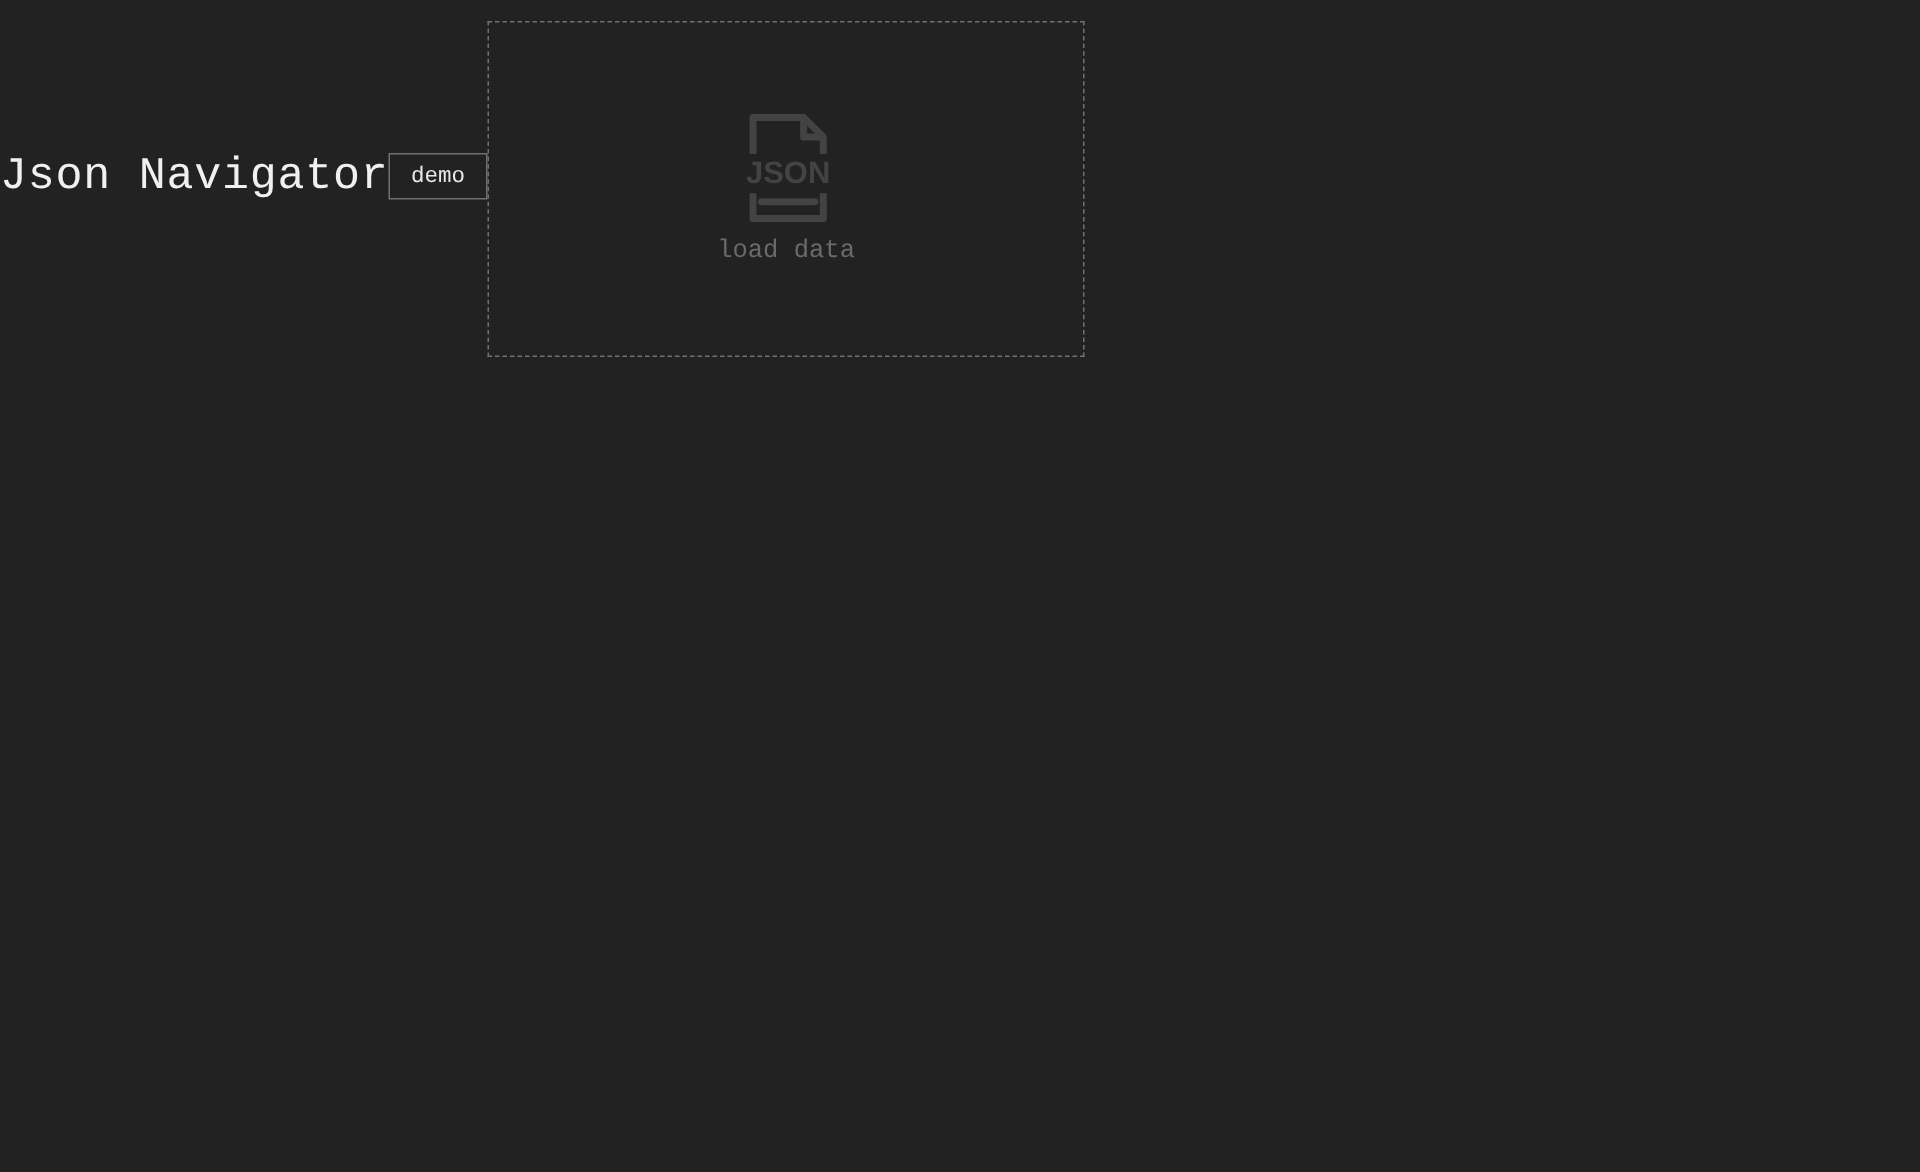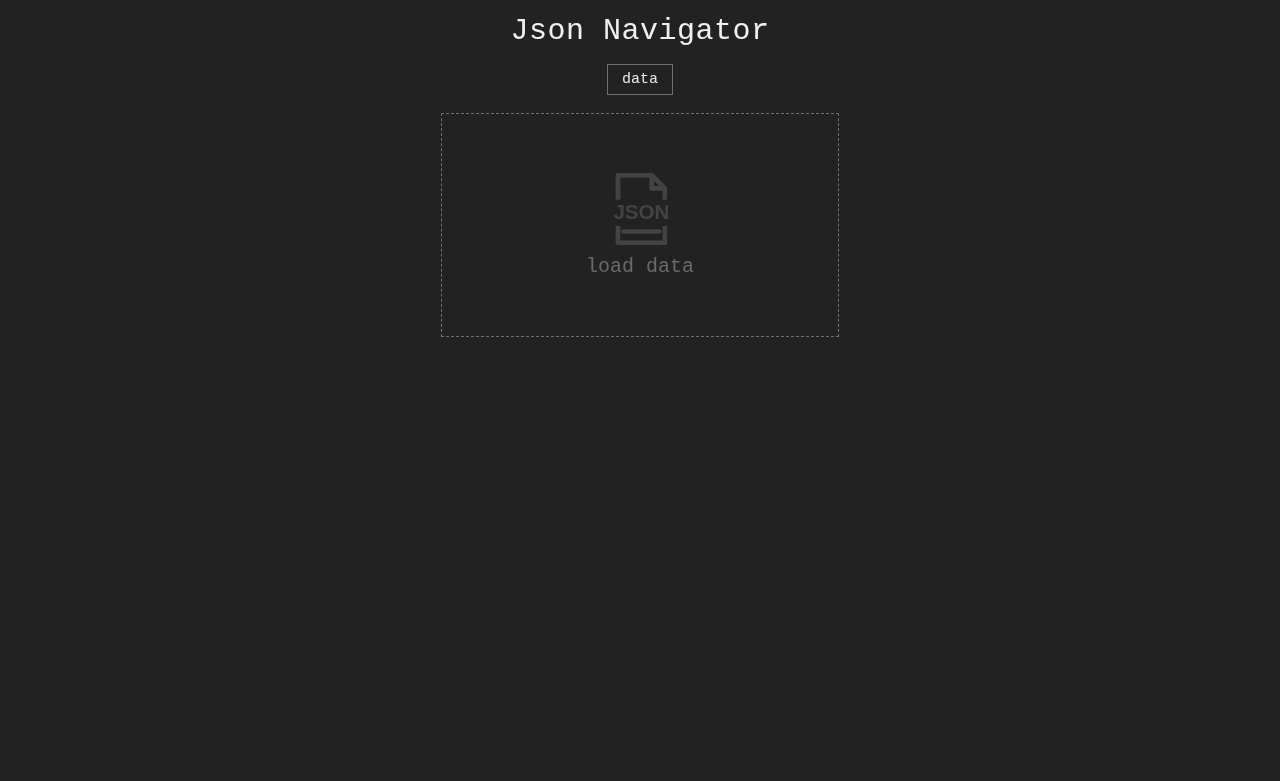--- a/index.html
+++ b/index.html
@@ -10,21 +10,20 @@
     body {
       background-color: #222222;
       font-family: 'Courier New', Courier, monospace;
       color: #eeeeee;
       width: 1280px;
       height: 781px;
       overflow: hidden;
     }
     .container {
       display: flex;
-      flex-direction: column;
       align-items: center;
       padding-top: 14px;
     }
     .title {
       font-size: 30px;
       font-weight: normal;
       color: #f0f0f0;
       letter-spacing: 0.5px;
       margin-bottom: 16px;
     }
@@ -58,31 +57,31 @@
       width: 75px;
       height: 72px;
       position: relative;
     }
     .json-icon svg {
       width: 100%;
       height: 100%;
     }
     .load-text {
       color: #6a6a6a;
-      font-size: 20px;
+      font-size: 17px;
       font-family: 'Courier New', Courier, monospace;
     }
   </style>
 </head>
 <body>
 
 <div class="container">
   <h1 class="title">Json Navigator</h1>
 
-  <button class="demo-button">data</button>
+  <button class="demo-button">demo</button>
 
   <div class="dropzone">
     <div class="dropzone-inner">
       <div class="json-icon">
         <svg viewBox="0 0 80 76" xmlns="http://www.w3.org/2000/svg">
 
           <path d="M 16 2 L 52 2 L 66 16 L 66 74 L 16 74 Z" fill="none" stroke="#434343" stroke-width="5" stroke-linejoin="round"></path>
 
           <path d="M 52 2 L 52 16 L 66 16" fill="none" stroke="#434343" stroke-width="5" stroke-linejoin="round"></path>
 

